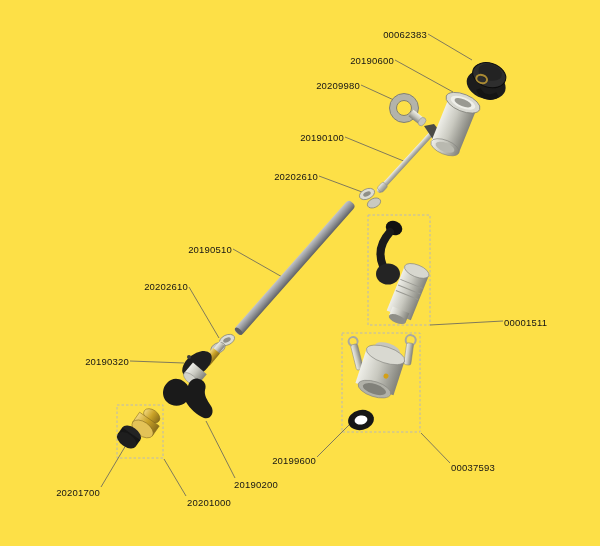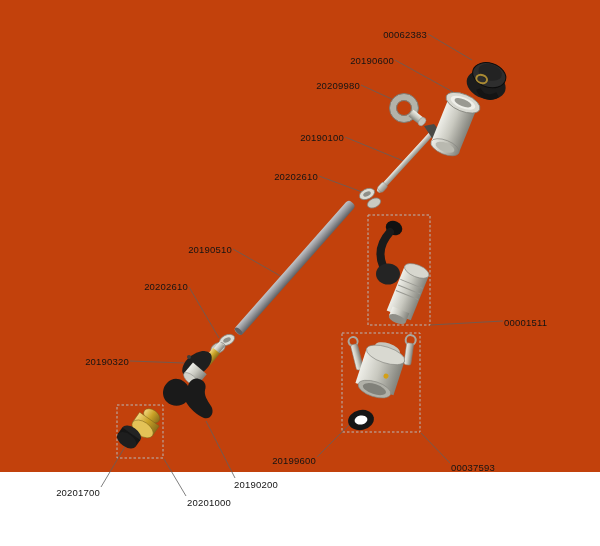--- a/index.html
+++ b/index.html
@@ -1,16 +1,16 @@
 <!DOCTYPE html>
 <html><head>
 <meta charset="utf-8">
 <style>
   html,body{margin:0;padding:0;background:#ffffff;width:600px;height:546px;overflow:hidden;}
-  .canvas{position:relative;width:600px;height:472px;background:#c2410c;}
+  .canvas{position:relative;width:600px;height:546px;background:#fde047;}
   svg{display:block;}
   text.part-label{
     font-family:"Liberation Sans", sans-serif;
     font-size:9.5px;
     fill:#141414;
     letter-spacing:0.2px;
   }
   .leader{stroke:#5f5f5f;stroke-width:0.8;fill:none;}
   .dashedbox{fill:none;stroke:#b8b8b8;stroke-width:1;stroke-dasharray:2.5 2;}
 </style>

